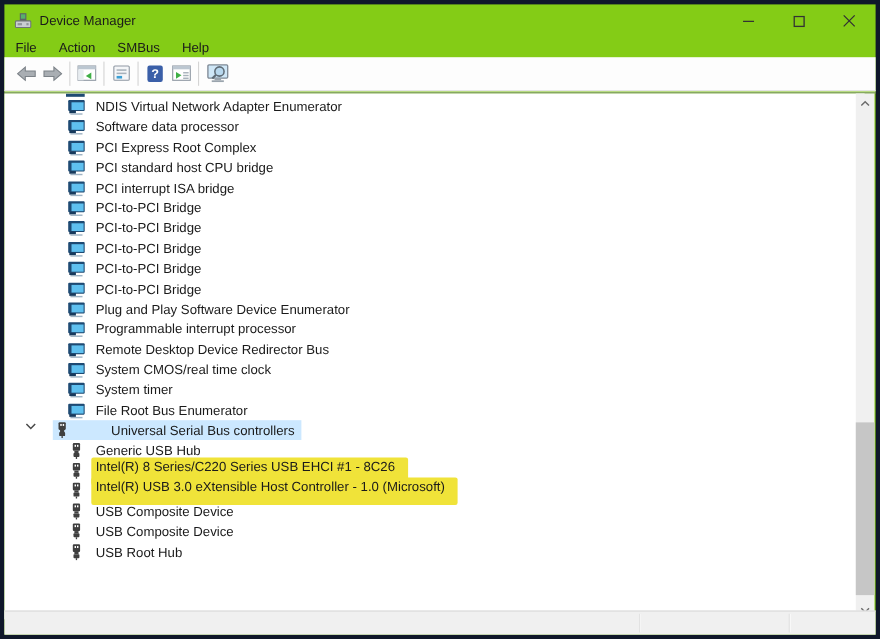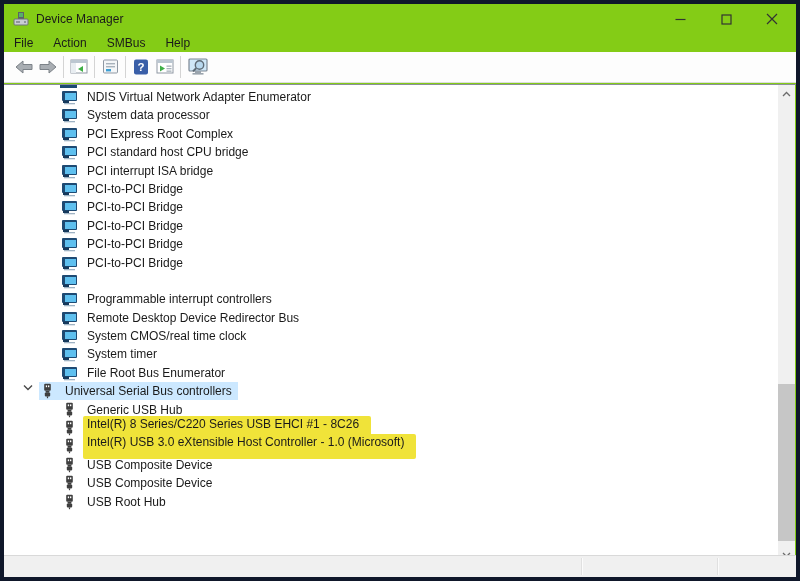--- a/index.html
+++ b/index.html
@@ -26,21 +26,21 @@
   .tb-sep{width:1px;height:22px;background:#d4d4d4;margin:0 3px;}
   
   .contentline{position:absolute;left:0;top:80px;width:100%;height:1px;background:#8a9097;}
   .tree{position:absolute;left:0;top:81px;width:782px;height:478px;background:#fff;overflow:hidden;
         padding-top:3px;box-sizing:border-box;}
   .cutoff-sliver{position:absolute;left:56px;top:0px;width:17px;height:3px;background:#1e4a73;}
   .row{display:flex;height:18.4px;font-size:12px;color:#1a1a1a;white-space:nowrap;}
   .row .chev{width:12px;height:10px;margin-left:19px;margin-right:2px;flex:0 0 auto;display:flex;align-items:center;}
   .rowbody{display:flex;align-items:center;height:18px;}
   .row.lvl2 .rowbody{margin-left:57px;}
-  .row.lvl1 .rowbody{margin-left:2px;}
+  .row.lvl1 .rowbody{margin-left:11px;gap:27px;}
   .icon16{width:17px;height:16px;flex:0 0 auto;display:flex;align-items:center;justify-content:center;}
   .row .label{margin-left:5px;padding:1px 4px;}
   .row.selected .rowbody{background:var(--sel,#cce8ff);padding-right:2px;}
   .row.hl .label{background:var(--hl,#f0e339);height:17px;display:inline-flex;align-items:center;
                  padding:0 12px 8px 4px;border-radius:2px;}
   
   .scrollbar{position:absolute;right:1px;top:81px;width:17px;height:478px;background:#f0f0f0;}
   .sb-btn{position:absolute;left:0;width:17px;height:17px;display:flex;align-items:center;justify-content:center;}
   .sb-up{top:0;} .sb-down{bottom:0;}
   .sb-thumb{position:absolute;left:0;top:299px;width:17px;height:157px;background:#c6c6c6;}
@@ -165,21 +165,21 @@
           </span>
         </div>
         <div class="row lvl2">
           <span class="rowbody">
             <svg class="icon16" viewBox="0 0 17 16">
               <rect x="1" y="2" width="15" height="10" rx="1" fill="#1e4a73"></rect>
               <rect x="4" y="4" width="11" height="7" fill="#5fc0ef"></rect>
               <rect x="2" y="11.5" width="6" height="2.5" fill="#16395c"></rect>
               <rect x="3" y="14" width="11" height="1.3" fill="#9fb3c4"></rect>
             </svg>
-            <span class="label">System data processor</span>
+            <span class="label">Software data processor</span>
           </span>
         </div>
         <div class="row lvl2">
           <span class="rowbody">
             <svg class="icon16" viewBox="0 0 17 16">
               <rect x="1" y="2" width="15" height="10" rx="1" fill="#1e4a73"></rect>
               <rect x="4" y="4" width="11" height="7" fill="#5fc0ef"></rect>
               <rect x="2" y="11.5" width="6" height="2.5" fill="#16395c"></rect>
               <rect x="3" y="14" width="11" height="1.3" fill="#9fb3c4"></rect>
             </svg>
@@ -264,31 +264,32 @@
           </span>
         </div>
         <div class="row lvl2">
           <span class="rowbody">
             <svg class="icon16" viewBox="0 0 17 16">
               <rect x="1" y="2" width="15" height="10" rx="1" fill="#1e4a73"></rect>
               <rect x="4" y="4" width="11" height="7" fill="#5fc0ef"></rect>
               <rect x="2" y="11.5" width="6" height="2.5" fill="#16395c"></rect>
               <rect x="3" y="14" width="11" height="1.3" fill="#9fb3c4"></rect>
             </svg>
-          </span>
-        </div>
-        <div class="row lvl2">
-          <span class="rowbody">
-            <svg class="icon16" viewBox="0 0 17 16">
-              <rect x="1" y="2" width="15" height="10" rx="1" fill="#1e4a73"></rect>
-              <rect x="4" y="4" width="11" height="7" fill="#5fc0ef"></rect>
-              <rect x="2" y="11.5" width="6" height="2.5" fill="#16395c"></rect>
-              <rect x="3" y="14" width="11" height="1.3" fill="#9fb3c4"></rect>
-            </svg>
-            <span class="label">Programmable interrupt controllers</span>
+            <span class="label">Plug and Play Software Device Enumerator</span>
+          </span>
+        </div>
+        <div class="row lvl2">
+          <span class="rowbody">
+            <svg class="icon16" viewBox="0 0 17 16">
+              <rect x="1" y="2" width="15" height="10" rx="1" fill="#1e4a73"></rect>
+              <rect x="4" y="4" width="11" height="7" fill="#5fc0ef"></rect>
+              <rect x="2" y="11.5" width="6" height="2.5" fill="#16395c"></rect>
+              <rect x="3" y="14" width="11" height="1.3" fill="#9fb3c4"></rect>
+            </svg>
+            <span class="label">Programmable interrupt processor</span>
           </span>
         </div>
         <div class="row lvl2">
           <span class="rowbody">
             <svg class="icon16" viewBox="0 0 17 16">
               <rect x="1" y="2" width="15" height="10" rx="1" fill="#1e4a73"></rect>
               <rect x="4" y="4" width="11" height="7" fill="#5fc0ef"></rect>
               <rect x="2" y="11.5" width="6" height="2.5" fill="#16395c"></rect>
               <rect x="3" y="14" width="11" height="1.3" fill="#9fb3c4"></rect>
             </svg>

